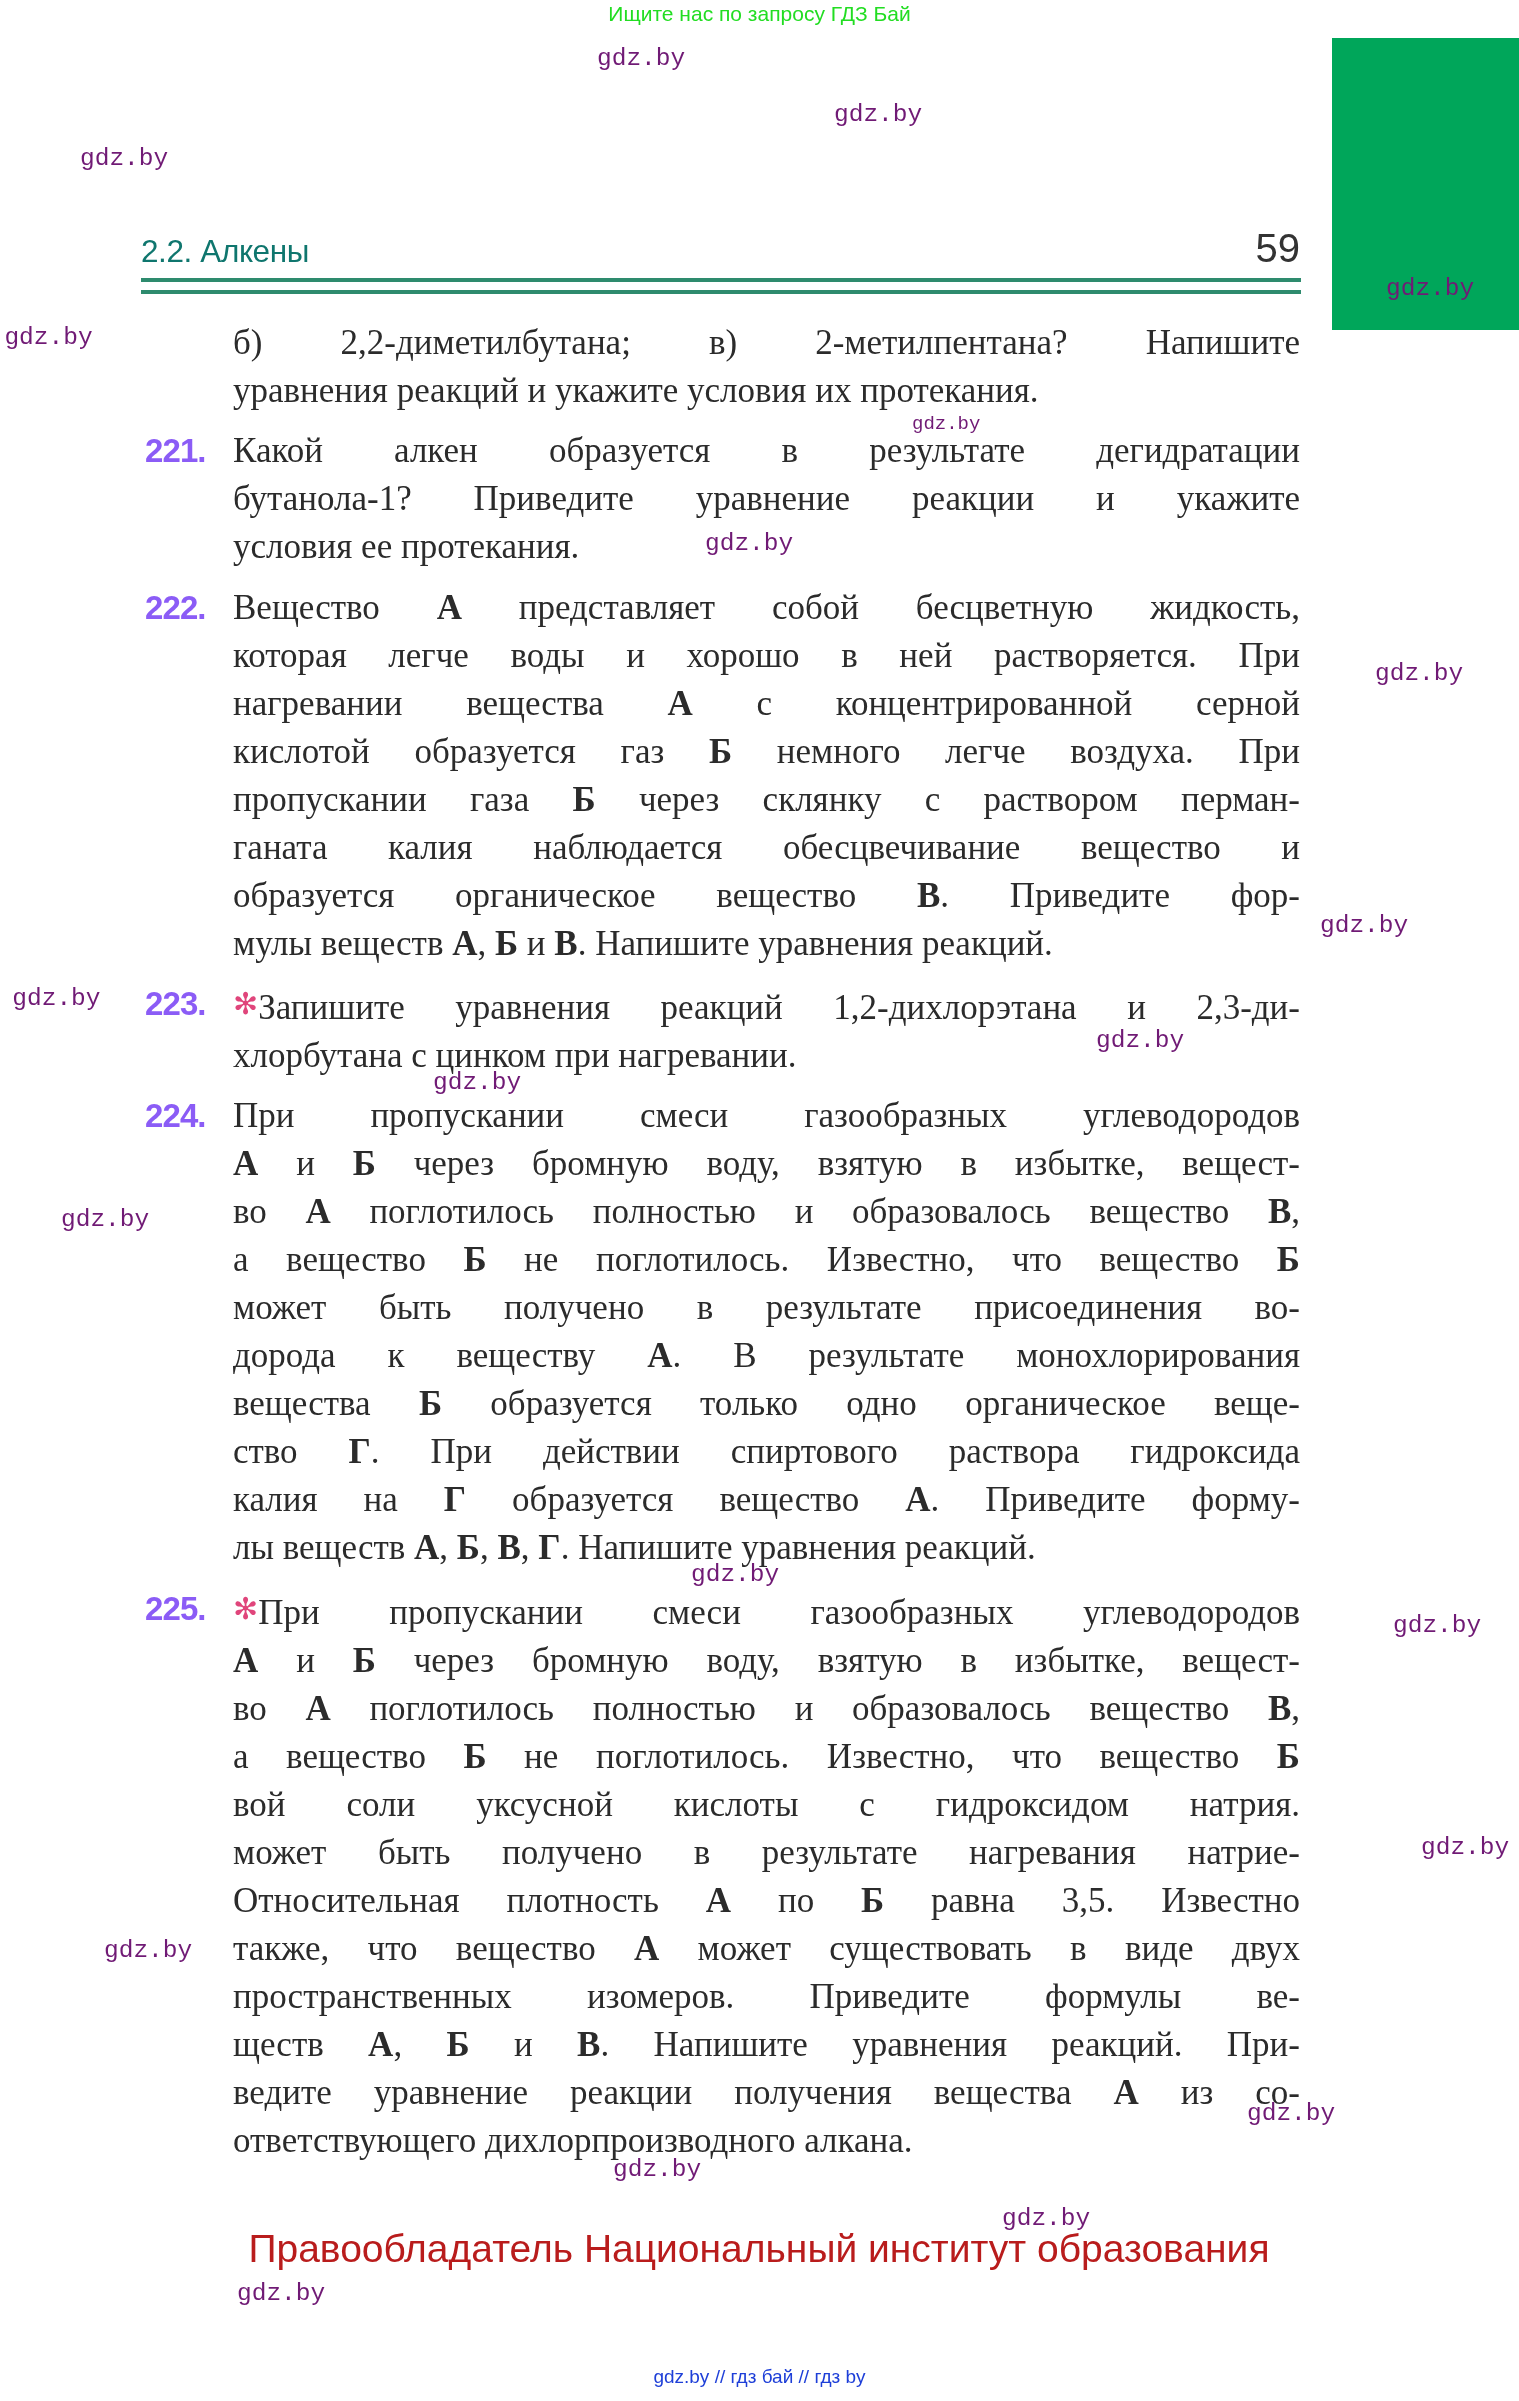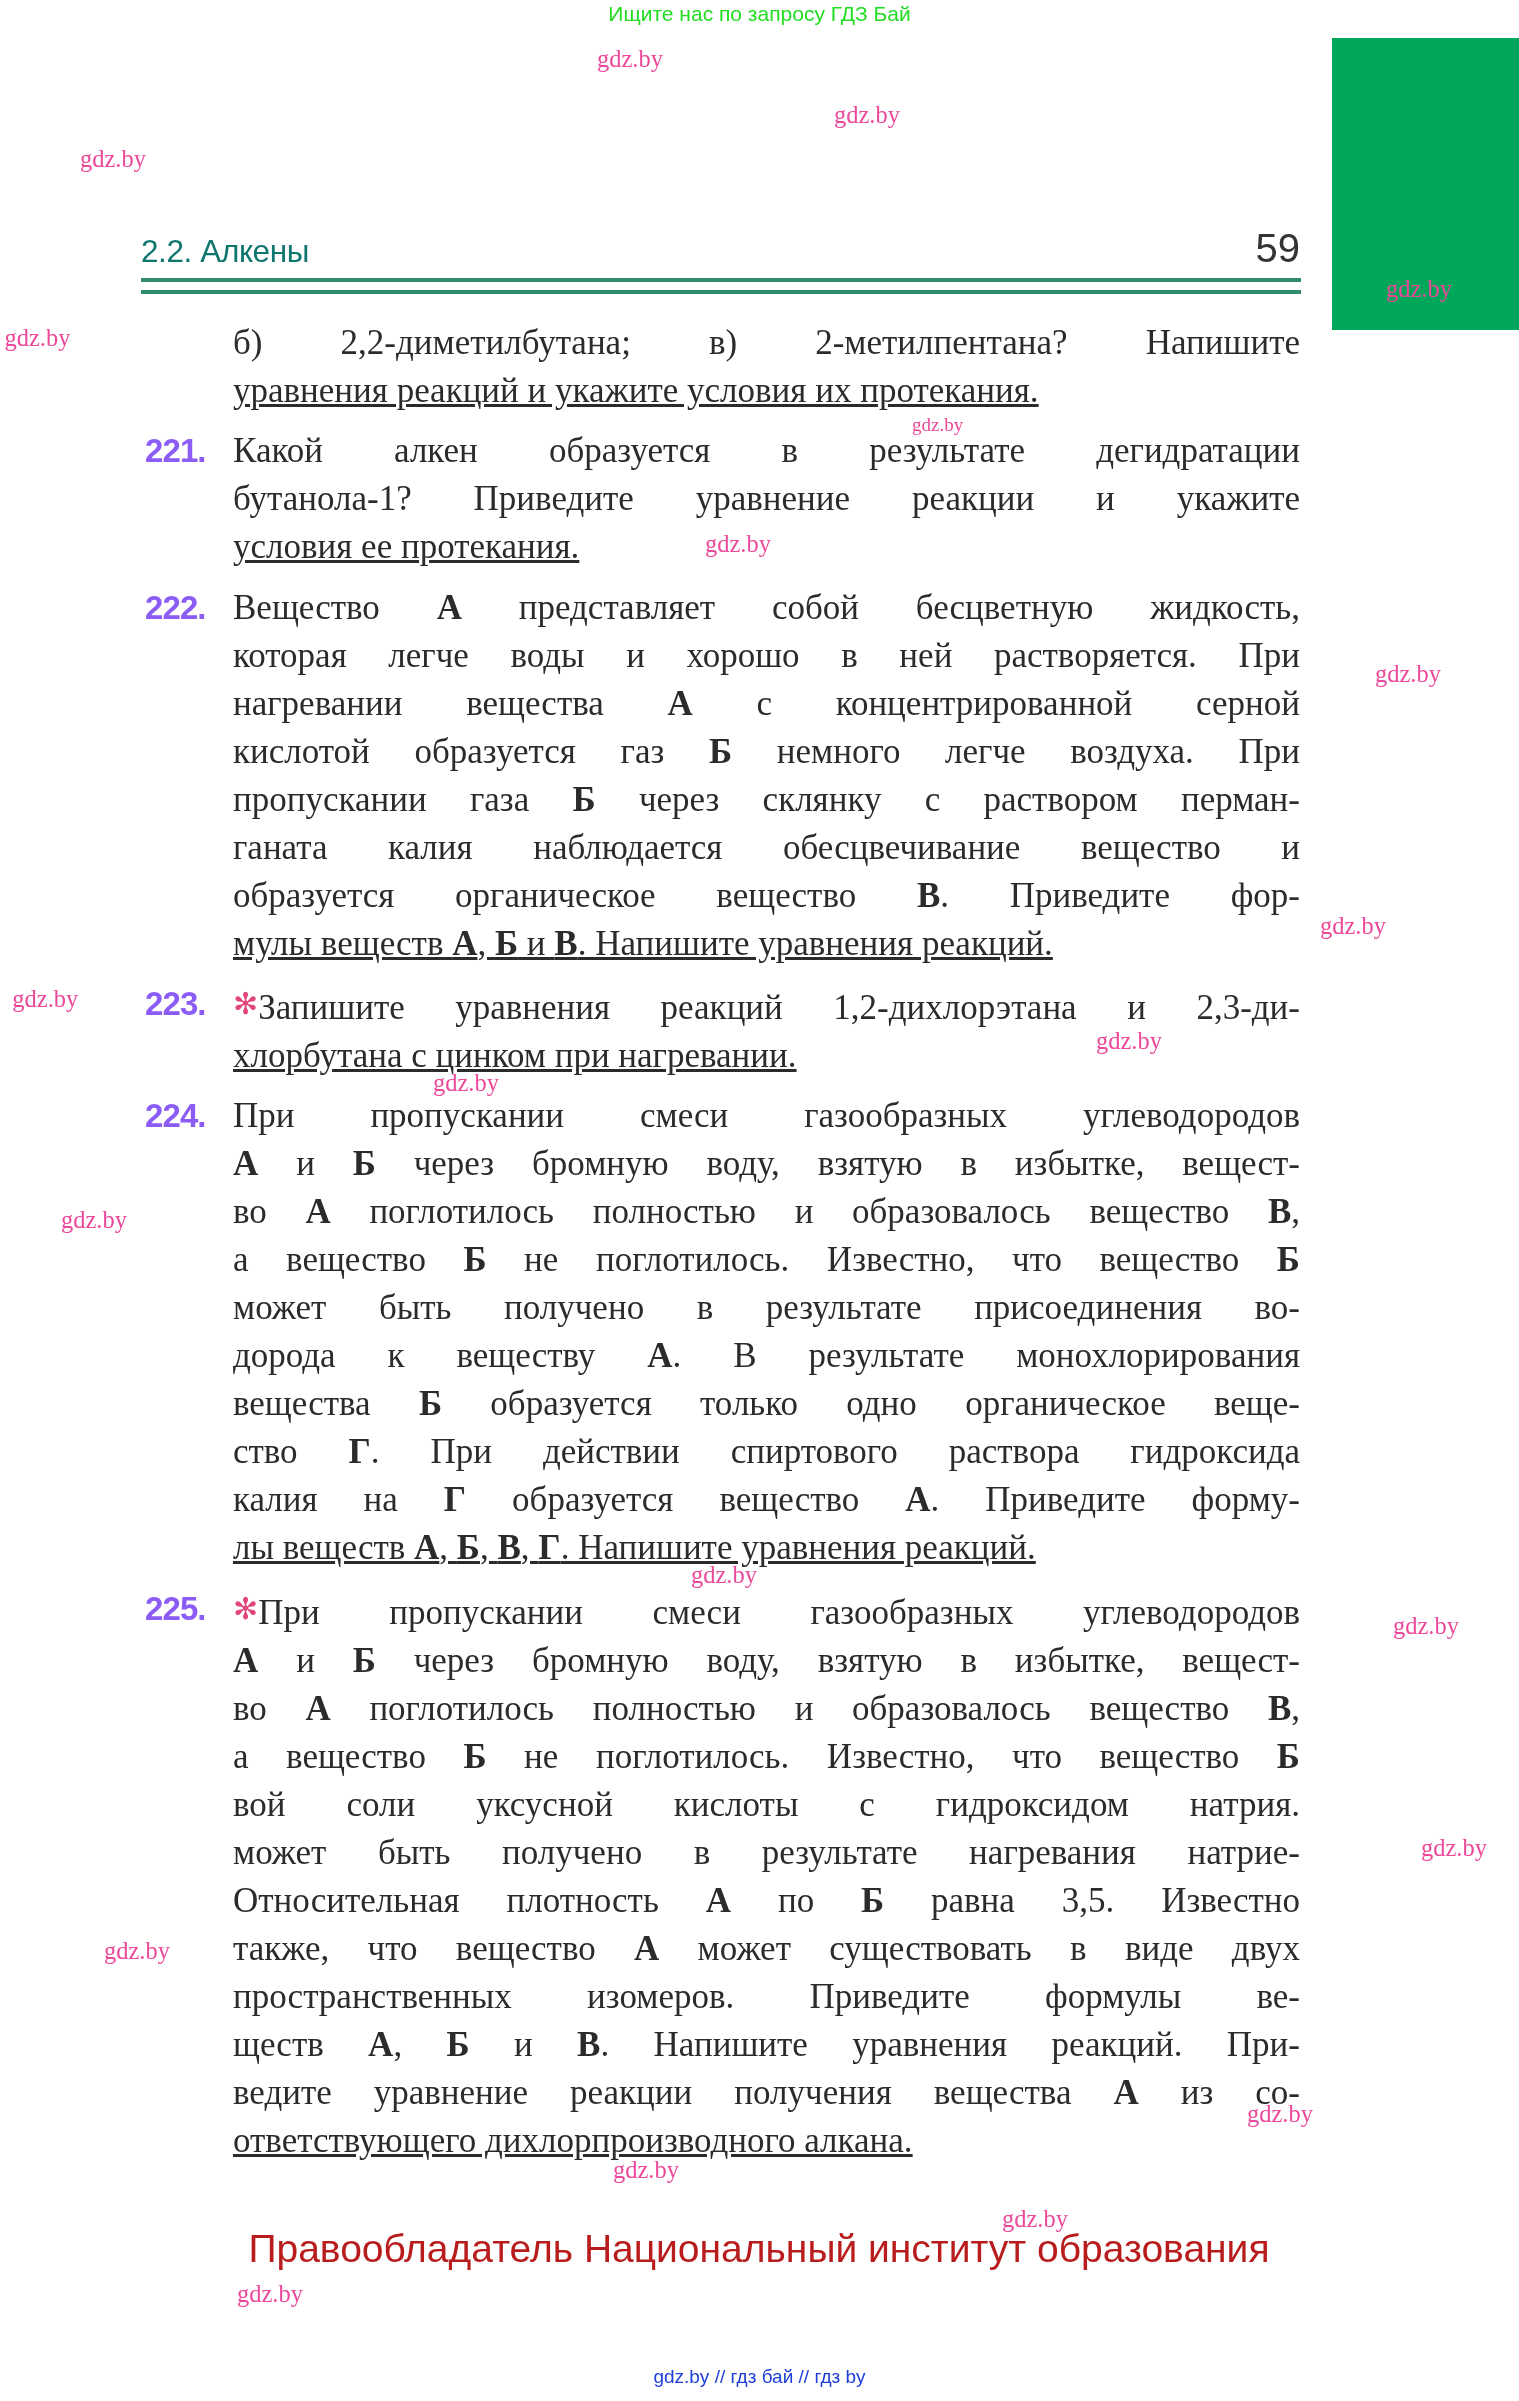--- a/index.html
+++ b/index.html
@@ -1,28 +1,28 @@
 <!DOCTYPE html>
 <html style="font-size:14px"><head>
 <meta charset="utf-8">
 <style>
   html, body { margin: 0; padding: 0; background: #ffffff; }
   body { width: 1519px; height: 2401px; position: relative; overflow: hidden; font-family: "Liberation Serif", "DejaVu Serif", serif; color: #2b2b2b; }
   .top-banner { position: absolute; left: 0; width: 1519px; top: 1.8px; text-align: center; font-family: "Liberation Sans", sans-serif; font-size: 21px; color: #22dd22; }
   .green-tab { position: absolute; left: 1332px; top: 38px; width: 187px; height: 292px; background: #00a65a; }
-  .wm { position: absolute; font-family: Liberation Serif, serif; font-size: 24.5px; color: #ec4899; line-height: 1; white-space: nowrap; }
+  .wm { position: absolute; font-family: Liberation Mono, monospace; font-size: 24.5px; color: #701a75; line-height: 1; white-space: nowrap; }
   .wm.small { font-size: 19px; }
   .running-head { position: absolute; left: 141px; top: 233px; font-family: Liberation Sans, sans-serif; font-size: 31.5px; color: #0f766e; letter-spacing: -0.4px; }
   .page-number { position: absolute; right: 219px; top: 226px; font-family: "Liberation Sans", sans-serif; font-size: 40px; color: #333; }
   .rule { position: absolute; left: 141px; width: 1160px; height: 3.5px; background: #2e8b6e; }
   .content { position: absolute; left: 145px; top: 319px; width: 1155px; }
   .problem { position: relative; padding-left: 88px; margin-bottom: 12.3px; }
   .problem .num { position: absolute; left: 0; top: 0; font-family: "Liberation Sans", sans-serif; font-weight: bold; font-size: 33px; color: #8b5cf6; line-height: 48px; letter-spacing: -0.9px; }
   .problem .line { display: block; font-size: 35px; line-height: 48px; text-align: justify; text-align-last: justify; white-space: nowrap; }
-  .problem .line.last { text-align-last: left; text-decoration: underline; }
+  .problem .line.last { text-align-last: left; }
   .star { color: #e0457b; font-size: 30px; vertical-align: 5.3px; }
   .continued { padding-left: 88px; margin-bottom: 12.3px; }
   b { font-weight: bold; }
   .rights { position: absolute; left: 0; width: 1518px; top: 2227px; text-align: center; font-family: "Liberation Sans", sans-serif; font-size: 39px; color: #b91c1c; }
   .bottom-links { position: absolute; left: 0; width: 1519px; top: 2366px; text-align: center; font-family: "Liberation Sans", sans-serif; font-size: 19px; color: #1e3fd8; }
 </style>
 </head>
 <body>
 
 <div class="top-banner">Ищите нас по запросу ГДЗ Бай</div>

